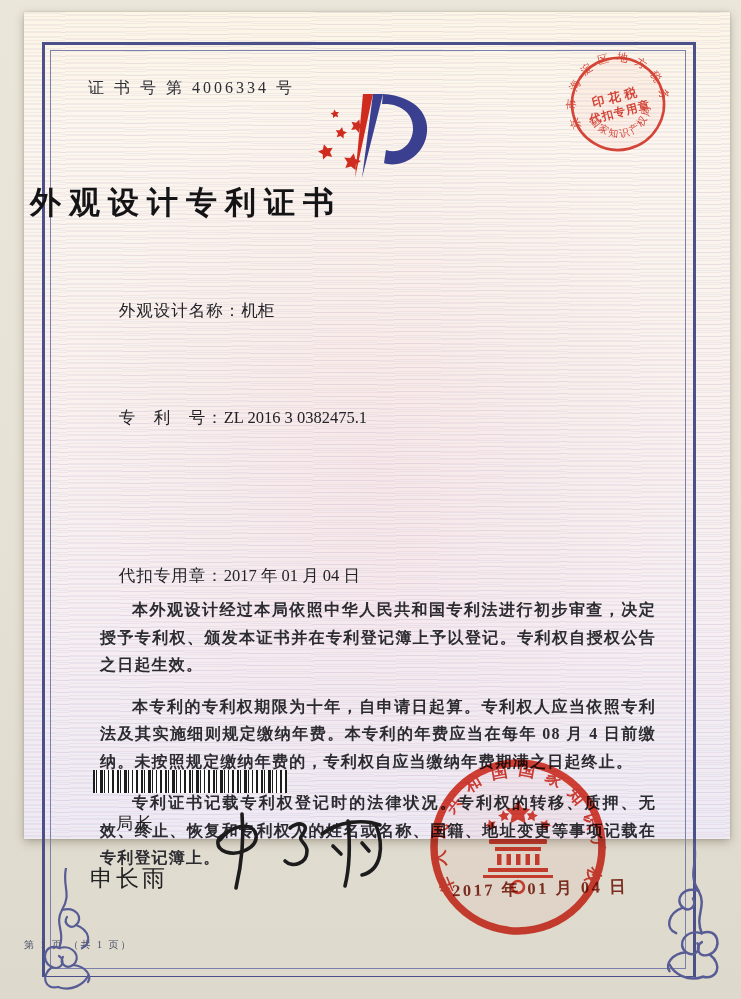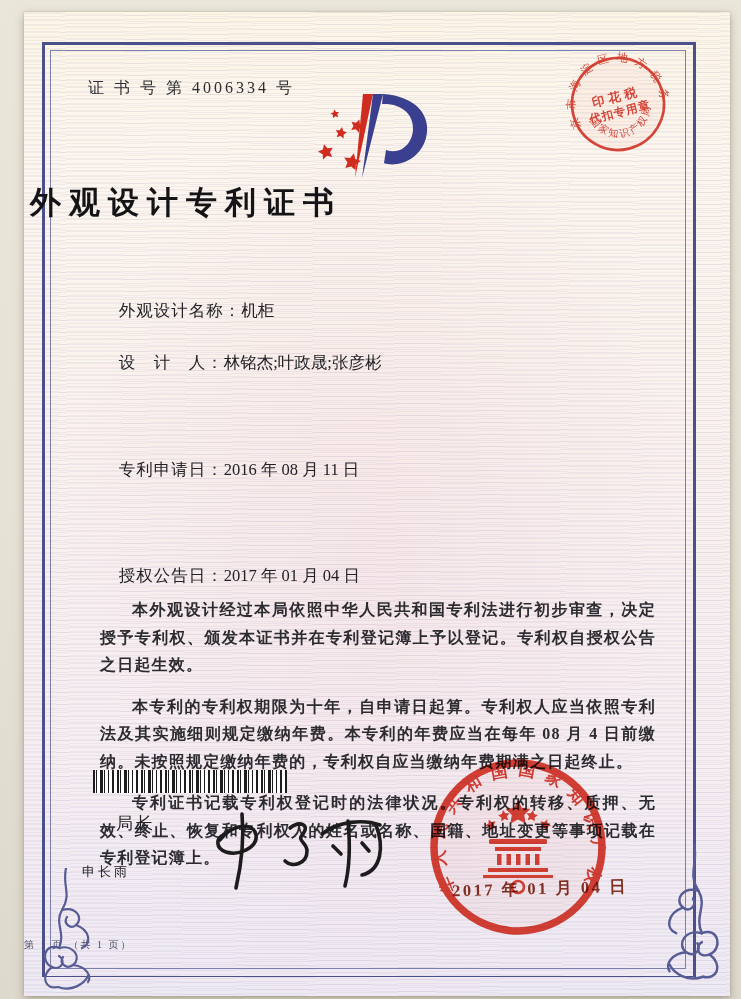--- a/index.html
+++ b/index.html
@@ -3,21 +3,21 @@
 <meta charset="utf-8">
 <style>
   html,body{margin:0;padding:0;}
   body{
     background:linear-gradient(135deg,#efece3,#e0dcd2);
     font-family:"Liberation Serif","DejaVu Serif",serif;
   }
   .photo{position:relative;width:741px;height:999px;overflow:hidden;
     background:linear-gradient(180deg,#eae6da 0%,#e6e2d6 50%,#ded9cd 100%);}
   .page{
-    position:absolute;left:24px;top:12px;width:706px;height:984px;
+    position:absolute;left:24px;top:12px;width:706px;height:827px;
     background:
       radial-gradient(ellipse at 50% 55%, rgba(228,150,170,0.10), transparent 62%),
       repeating-linear-gradient(179.3deg, rgba(186,120,150,0.10) 0 1px, transparent 1px 4px),
       repeating-linear-gradient(180.9deg, rgba(110,120,190,0.09) 0 1px, transparent 1px 6px),
       linear-gradient(180deg,#fcf6e7 0%,#fbf6ee 14%,#f9f2ee 42%,#f6eff2 72%,#eeeaf4 100%);
     box-shadow:0 3px 9px rgba(90,80,55,.38), 0 0 2px rgba(90,80,55,.25);
   }
   .border-outer{position:absolute;left:18px;top:30px;width:648px;height:931px;
     border:3px solid #4b508a;border-bottom-width:1px;pointer-events:none;}
   .border-inner{position:absolute;left:26px;top:38px;width:634px;height:917px;
@@ -32,21 +32,21 @@
   .f0{top:268px}.f1{top:320px}.f2{top:375px}.f3{top:427px}.f4{top:480px}.f5{top:533px}
   .body-text{position:absolute;left:62px;top:570px;width:584px;
     font-size:16px;line-height:27.5px;color:#2b2b30;letter-spacing:1.2px;text-align:justify;}
   .body-text p{margin:14px;text-indent:2em;font-weight:bold;}
   .barcode{position:absolute;left:69px;top:758px;width:194px;height:23px;
     background:repeating-linear-gradient(90deg,
       #1d1d1d 0 2px,#fdfdfd 2px 3px,#1d1d1d 3px 4px,#fdfdfd 4px 7px,
       #1d1d1d 7px 10px,#fdfdfd 10px 11px,#1d1d1d 11px 12px,#fdfdfd 12px 15px,
       #1d1d1d 15px 16px,#fdfdfd 16px 19px,#1d1d1d 19px 21px,#fdfdfd 21px 24px);}
   .signer-title{position:absolute;left:66px;top:800px;font-size:17px;color:#222;letter-spacing:3px;margin-left:26px;}
-  .signer-name{position:absolute;left:58px;top:851px;font-size:13px;color:#222;letter-spacing:3px;}
+  .signer-name{position:absolute;left:66px;top:851px;font-size:23px;color:#222;letter-spacing:3px;}
   .signature{position:absolute;left:170px;top:796px;width:215px;height:88px;}
   .tax-seal{position:absolute;left:532px;top:30px;width:124px;height:124px;
     mix-blend-mode:multiply;opacity:.92;}
   .office-seal{position:absolute;left:401px;top:742px;width:186px;height:186px;
     mix-blend-mode:multiply;opacity:.95;}
   .seal-date{position:absolute;left:428px;top:866px;font-size:16.5px;font-weight:600;
     color:#8c3526;letter-spacing:2.5px;transform:rotate(-1.5deg);white-space:pre;
     mix-blend-mode:multiply;}
   .footer-page{position:absolute;left:0;top:926px;width:100%;text-align:left;
     font-size:10px;color:#4a4e66;letter-spacing:2px;}
@@ -80,28 +80,25 @@
       <polygon points="63,6 73,6 55,90" fill="#cf2b1e"></polygon>
       <polygon points="73,6 83,6 62,90" fill="#3a3f8f"></polygon>
       <path d="M83,6 C116,8 132,28 126,50 C120,72 97,80 84,75 L86,62 C102,67 112,55 113,42 C114,26 101,15 82,16 Z" fill="#3a3f8f"></path>
     </svg>
 
     <div class="title">外观设计专利证书</div>
 
     <div class="field f0">
       <span class="field-label">外观设计名称：</span><span class="field-value">机柜</span>
     </div>
-    <div class="field f1">
-      <span class="field-label">设　计　人：</span><span class="field-value">林铭杰;叶政晟;张彦彬</span>
-    </div>
-    <div class="field f3">
-      <span class="field-label">专利申请日：</span><span class="field-value">2016 年 08 月 11 日</span>
+    <div class="field f2">
+      <span class="field-label">专　利　号：</span><span class="field-value">ZL 2016 3 0382475.1</span>
     </div>
     <div class="field f5">
-      <span class="field-label">授权公告日：</span><span class="field-value">2017 年 01 月 04 日</span>
+      <span class="field-label">代扣专用章：</span><span class="field-value">2017 年 01 月 04 日</span>
     </div>
 
     <div class="body-text">
       <p>本外观设计经过本局依照中华人民共和国专利法进行初步审查，决定授予专利权、颁发本证书并在专利登记簿上予以登记。专利权自授权公告之日起生效。</p>
       <p>本专利的专利权期限为十年，自申请日起算。专利权人应当依照专利法及其实施细则规定缴纳年费。本专利的年费应当在每年 08 月 4 日前缴纳。未按照规定缴纳年费的，专利权自应当缴纳年费期满之日起终止。</p>
       <p>专利证书记载专利权登记时的法律状况。专利权的转移、质押、无效、终止、恢复和专利权人的姓名或名称、国籍、地址变更等事项记载在专利登记簿上。</p>
     </div>
 
     <div class="barcode"></div>
 

